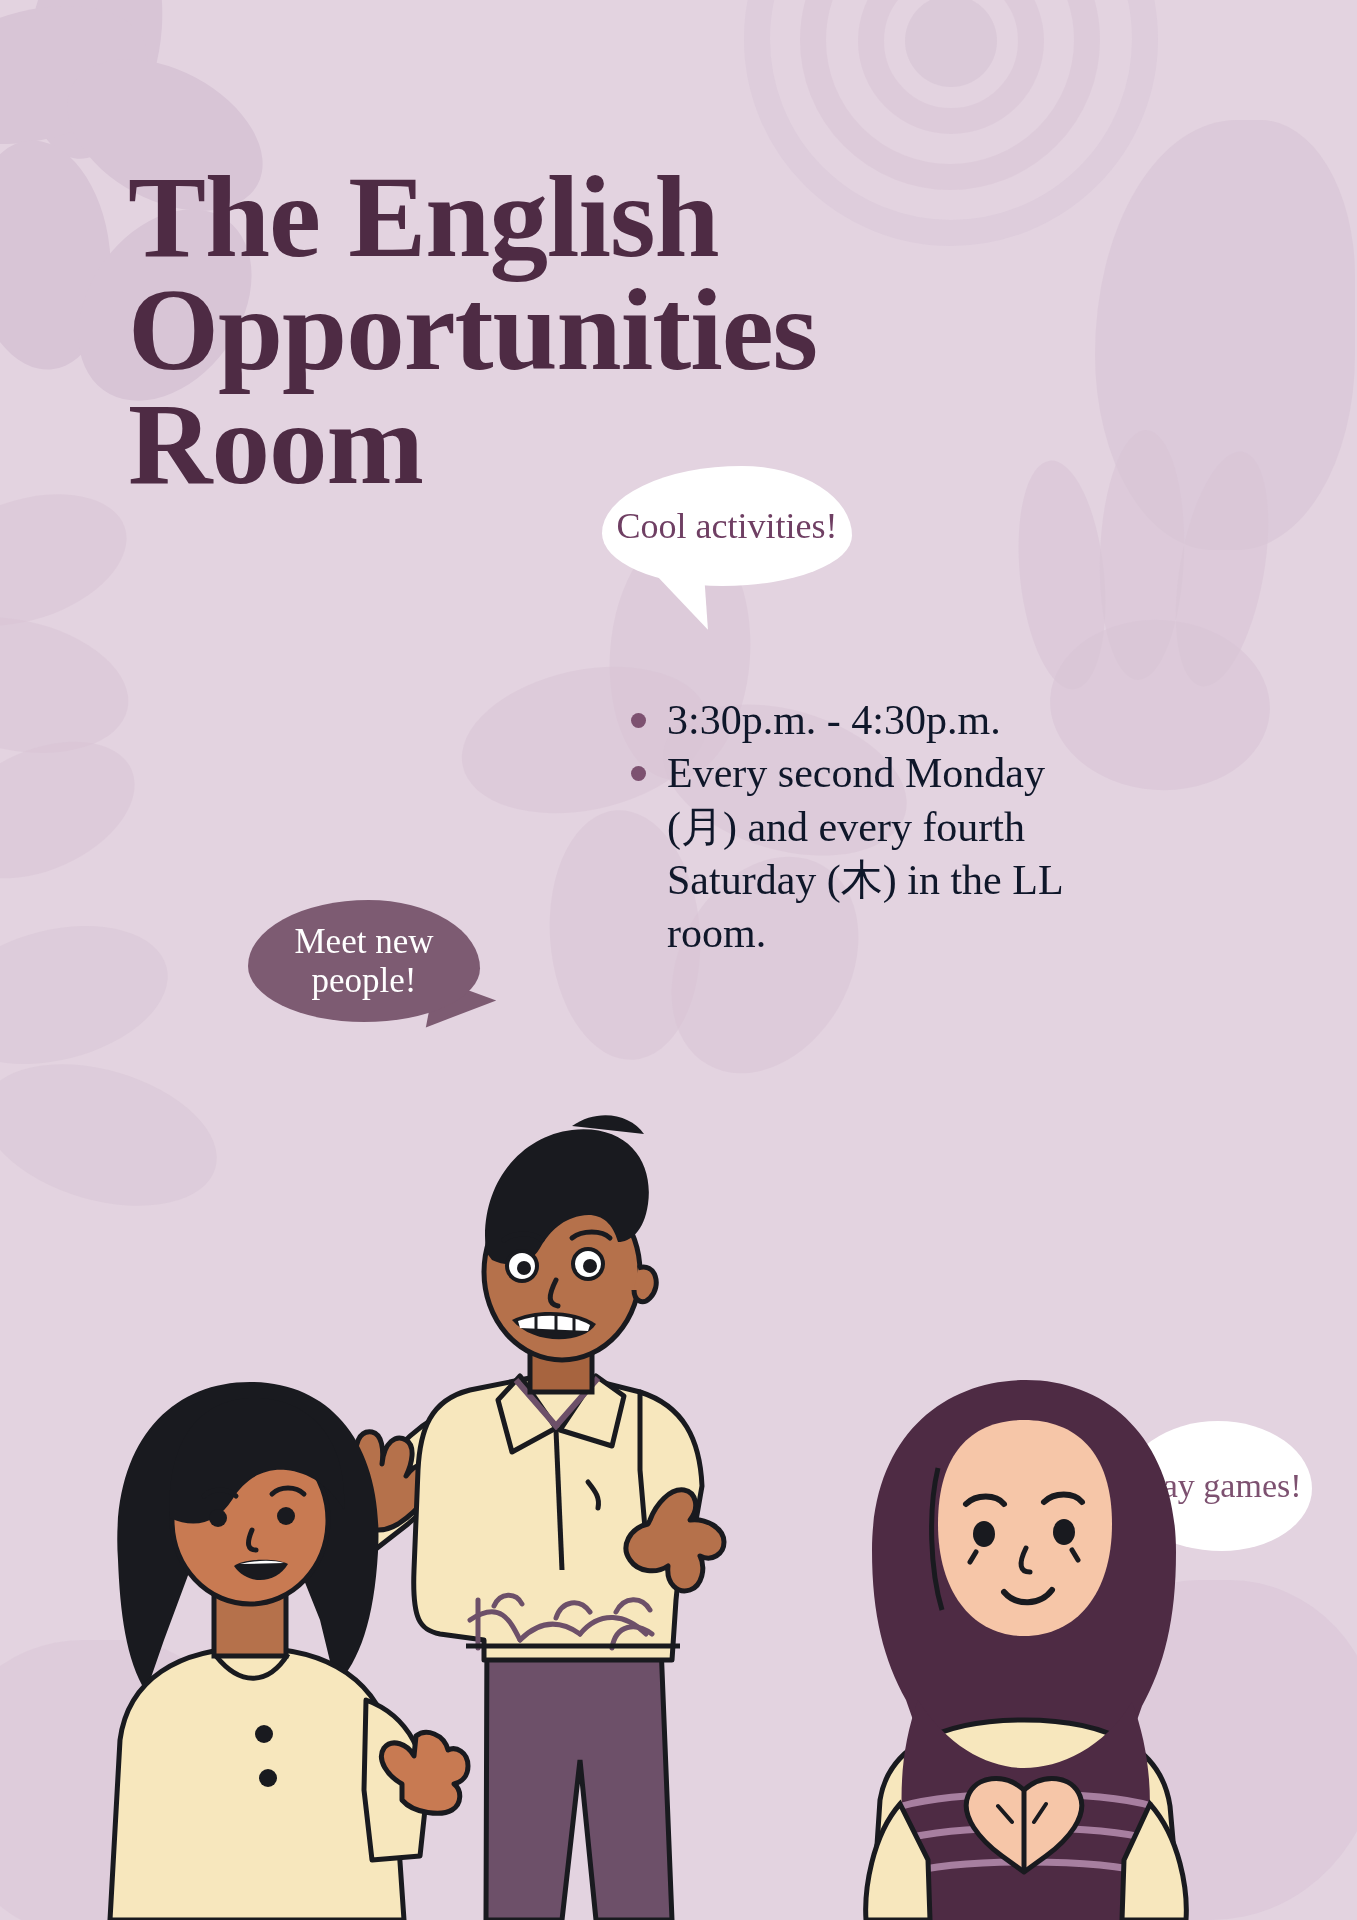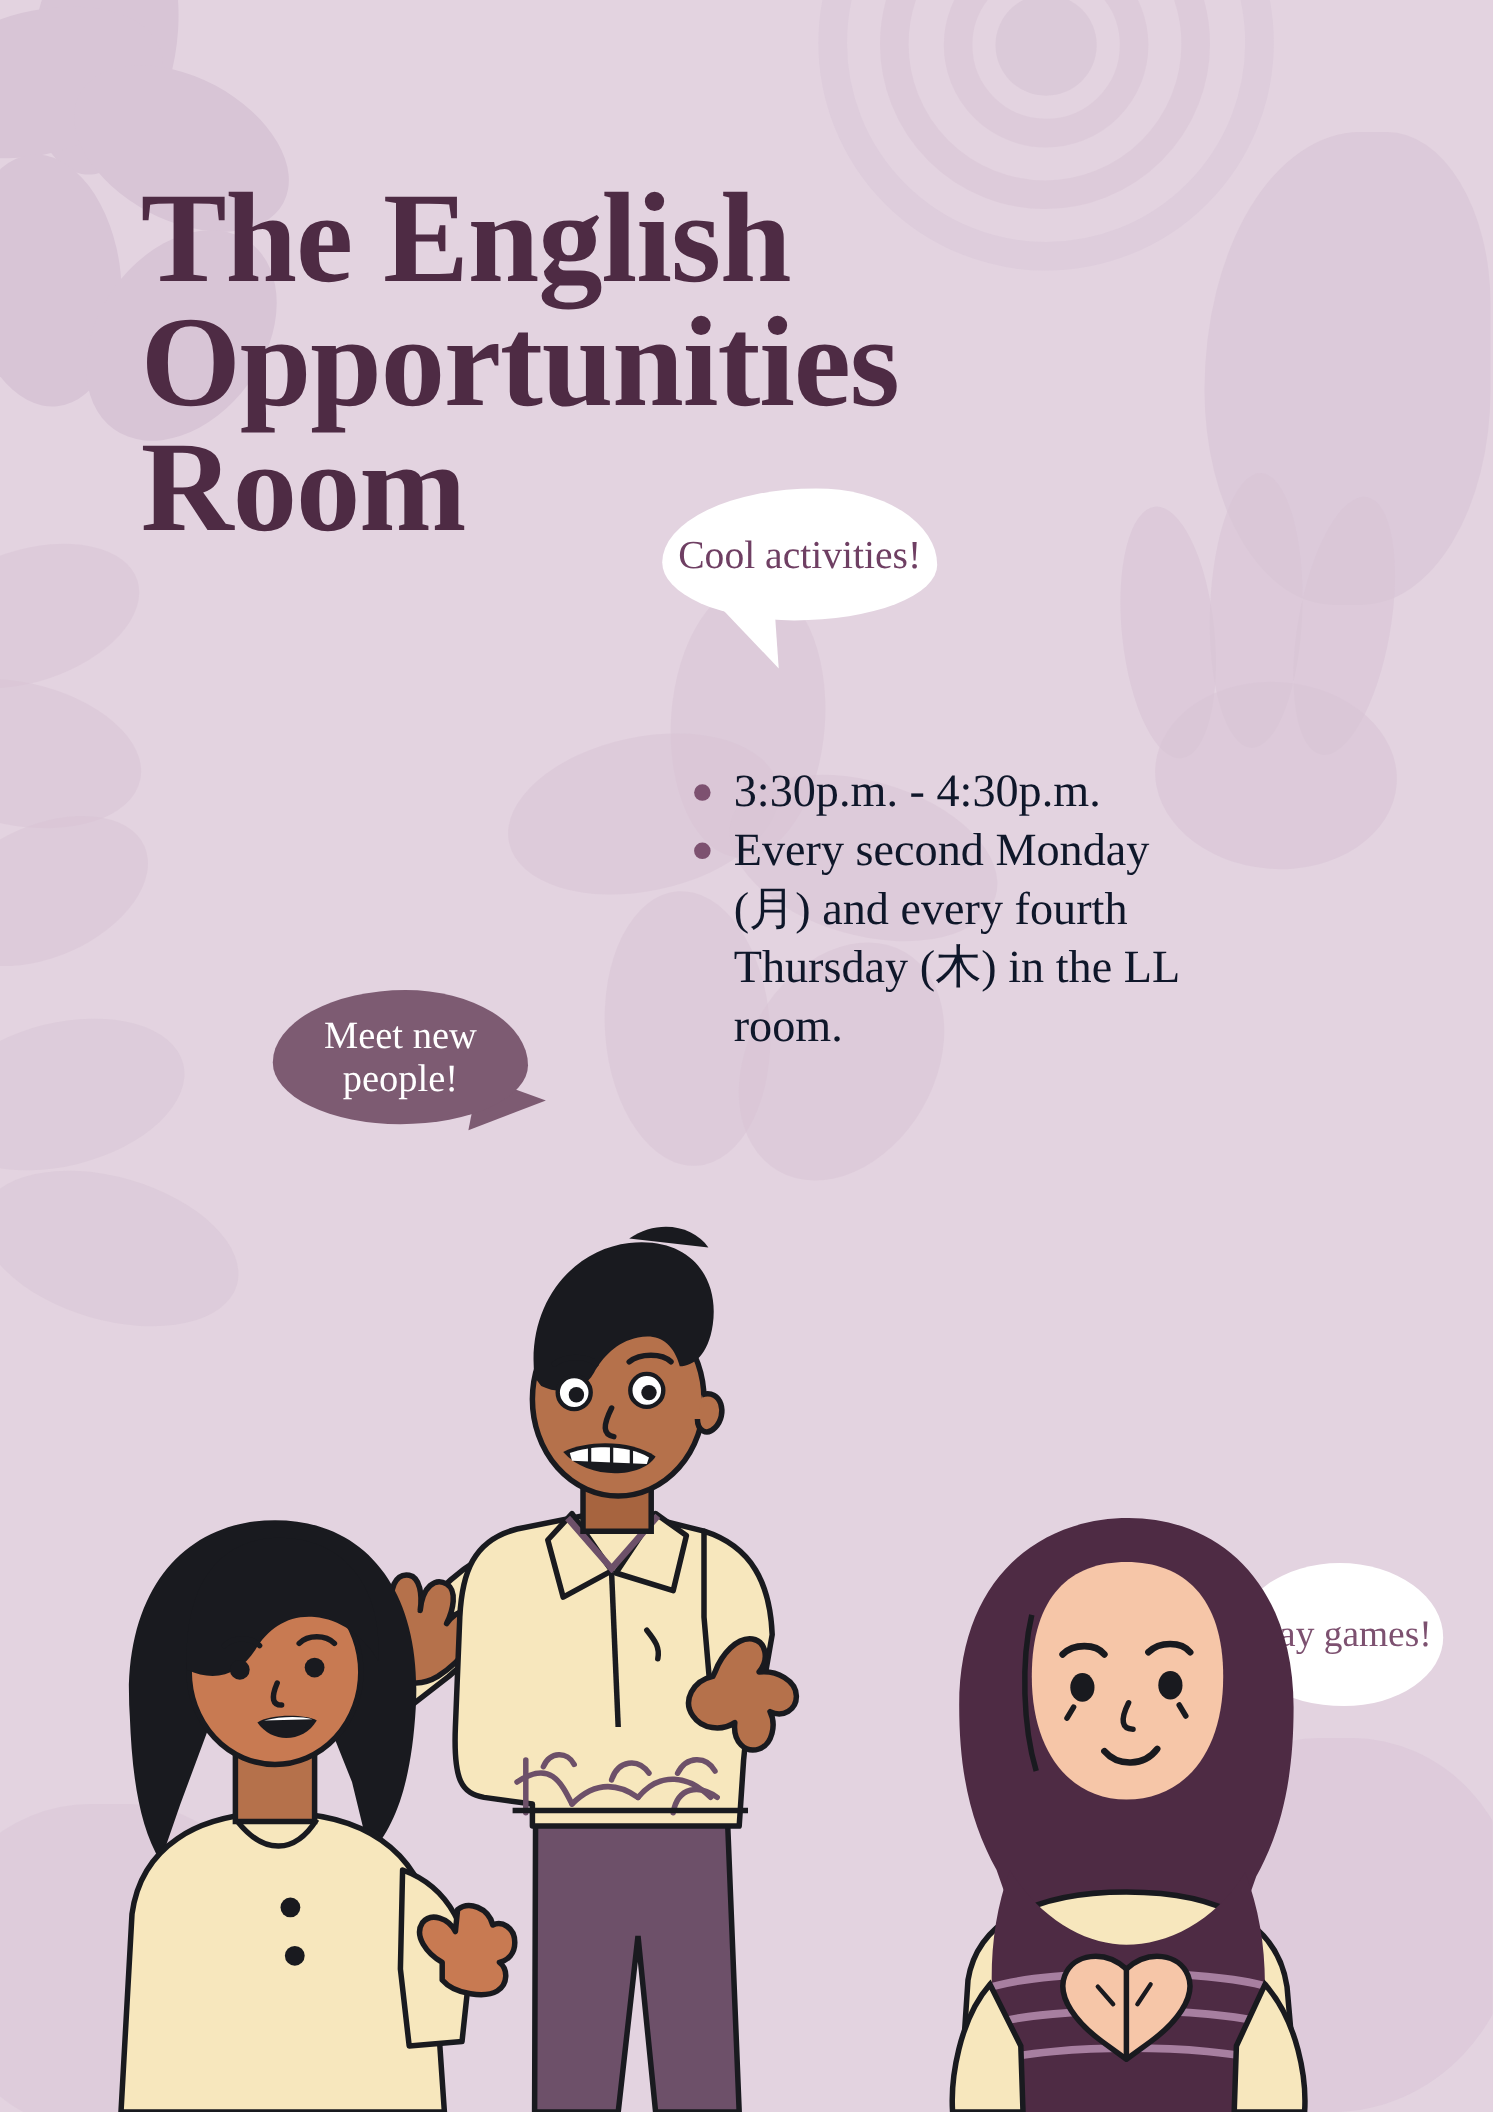--- a/index.html
+++ b/index.html
@@ -73,21 +73,21 @@
   
   .bubble { position:absolute; }
   .bubble .body {
     position:relative;
     display:flex; align-items:center; justify-content:center;
     text-align:center;
     line-height:1.12;
   }
 
   
-  #bub-cool { left:602px; top:444px; width:250px; height:120px; }
+  #bub-cool { left:602px; top:466px; width:250px; height:120px; }
   #bub-cool .body {
     width:250px; height:120px;
     background:#fff;
     border-radius:56% 44% 52% 48% / 56% 58% 42% 44%;
     color:#6f3f63; font-size:36px;
     padding:0 14px;
   }
   #bub-cool .tail {
     position:absolute; left:38px; top:108px;
     width:0; height:0;
@@ -191,21 +191,21 @@
 
   <h1 class="title">
     <span>The English</span><br>
     <span>Opportunities</span><br>
     <span>Room</span>
   </h1>
 
 
   <ul class="bullets">
     <li>3:30p.m. - 4:30p.m.</li>
-    <li>Every second Monday (月) and every fourth Thursday (木) in the LL room.</li>
+    <li>Every second Monday (月) and every fourth Saturday (木) in the LL room.</li>
   </ul>
 
   <div class="bubble" id="bub-cool">
     <div class="body">Cool activities!</div>
     <div class="tail"></div>
   </div>
 
   <div class="bubble" id="bub-meet">
     <div class="tail"></div>
     <div class="body">Meet new people!</div>

